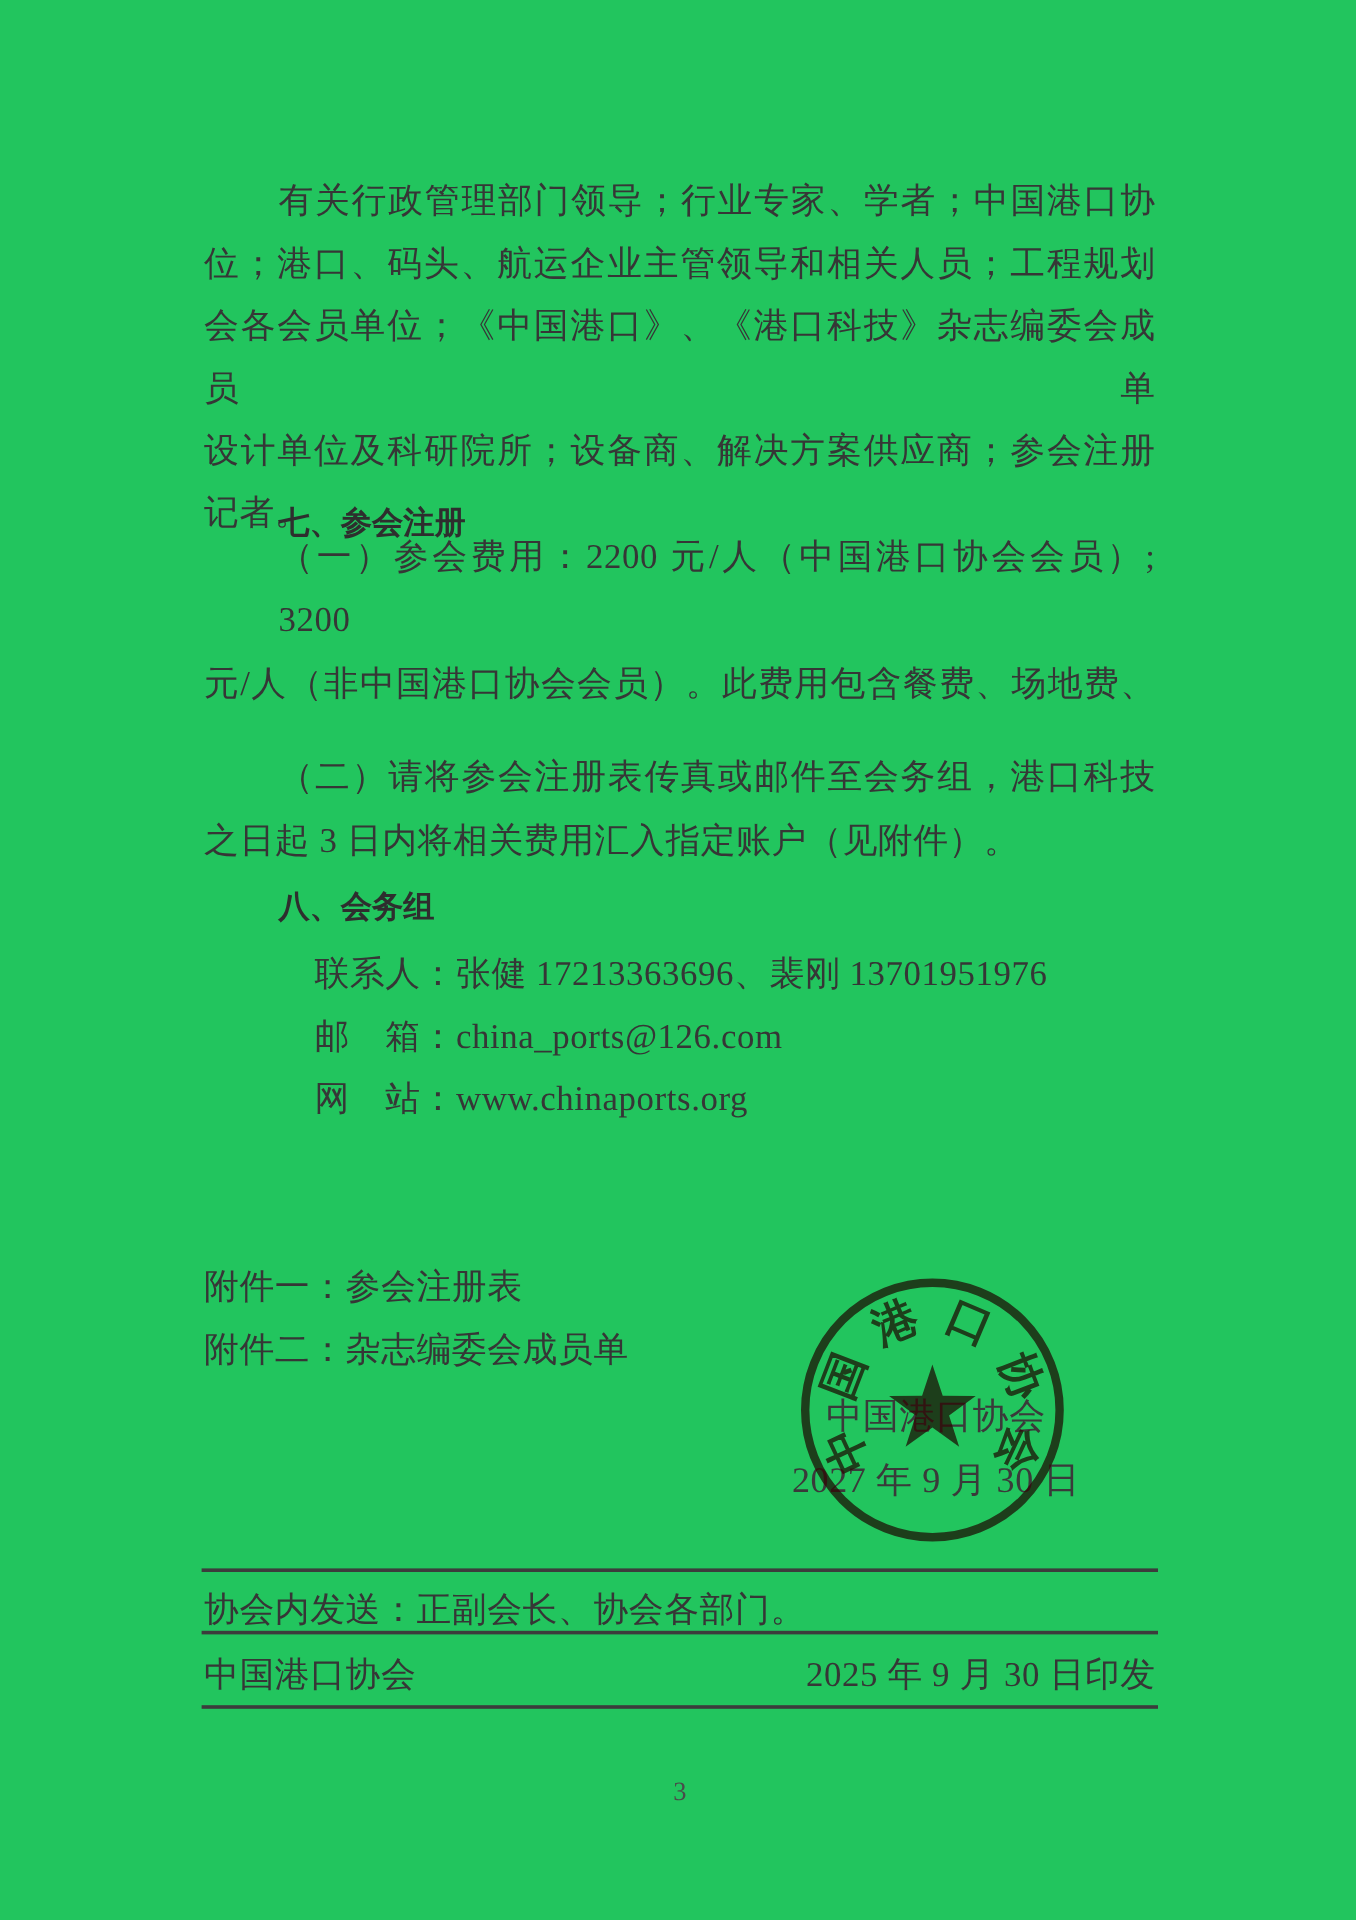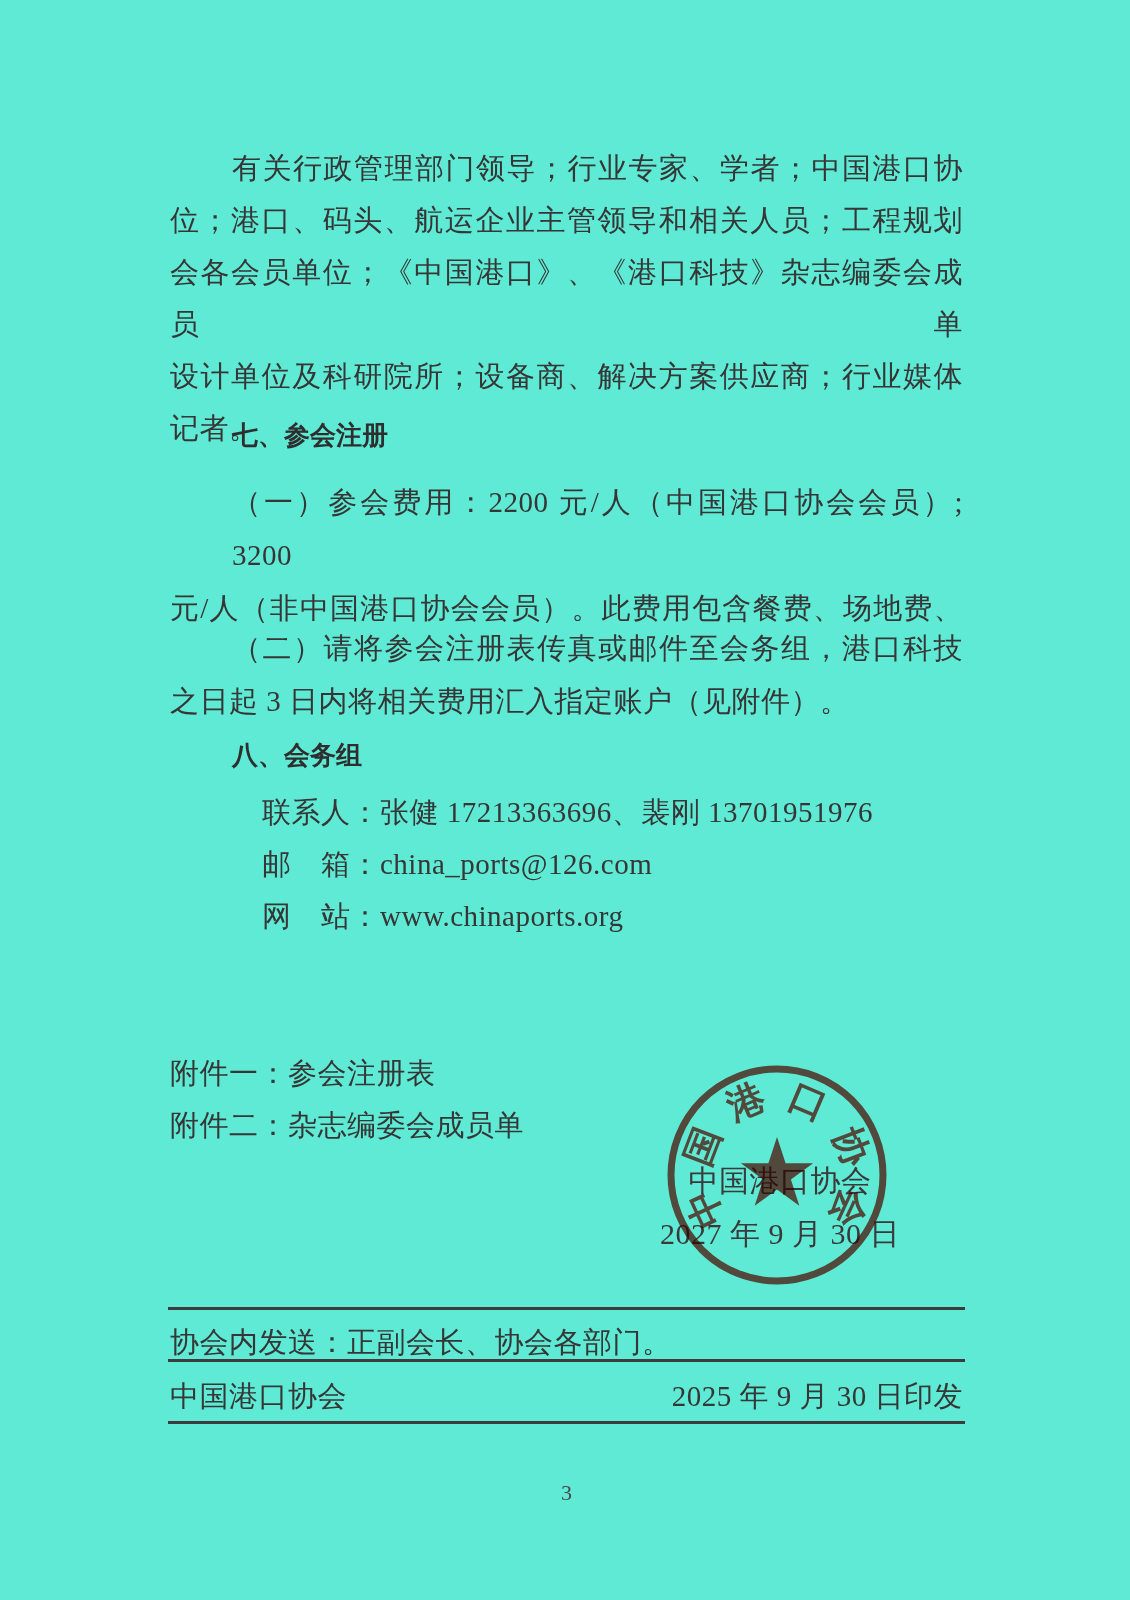--- a/index.html
+++ b/index.html
@@ -1,20 +1,20 @@
 <!DOCTYPE html>
 <html><head>
 <meta charset="utf-8">
 <style>
   html,body{margin:0;padding:0;background:#e8e8e8;}
   .page{
     position:relative;
     width:1130px;height:1600px;
     margin:0 auto;
-    background:#5eead4;
+    background:#22c55e;
     overflow:hidden;
     font-family:"Liberation Serif","DejaVu Serif",serif;
     color:#363636;
   }
   .col{position:absolute;left:170px;width:793px;}
   .line{
     font-size:29px;
     line-height:52px;
     white-space:nowrap;
     letter-spacing:0.5px;
@@ -65,29 +65,29 @@
 </style>
 </head>
 <body>
 
 <div class="page">
 
   <div class="col" style="top:142px;">
     <div class="line fill indent">有关行政管理部门领导；行业专家、学者；中国港口协</div>
     <div class="line fill">位；港口、码头、航运企业主管领导和相关人员；工程规划</div>
     <div class="line fill">会各会员单位；《中国港口》、《港口科技》杂志编委会成员单</div>
-    <div class="line fill">设计单位及科研院所；设备商、解决方案供应商；行业媒体</div>
+    <div class="line fill">设计单位及科研院所；设备商、解决方案供应商；参会注册</div>
     <div class="line">记者。</div>
   </div>
 
   <div class="col" style="top:409px;">
     <div class="heading">七、参会注册</div>
   </div>
 
-  <div class="col lh53" style="top:476px;">
+  <div class="col lh53" style="top:438px;">
     <div class="line fill indent">（一）参会费用：2200 元/人（中国港口协会会员）; 3200</div>
     <div class="line fill">元/人（非中国港口协会会员）。此费用包含餐费、场地费、</div>
   </div>
 
   <div class="col lh53" style="top:622px;">
     <div class="line fill indent">（二）请将参会注册表传真或邮件至会务组，港口科技</div>
     <div class="line">之日起 3 日内将相关费用汇入指定账户（见附件）。</div>
   </div>
 
   <div class="col" style="top:729px;">

